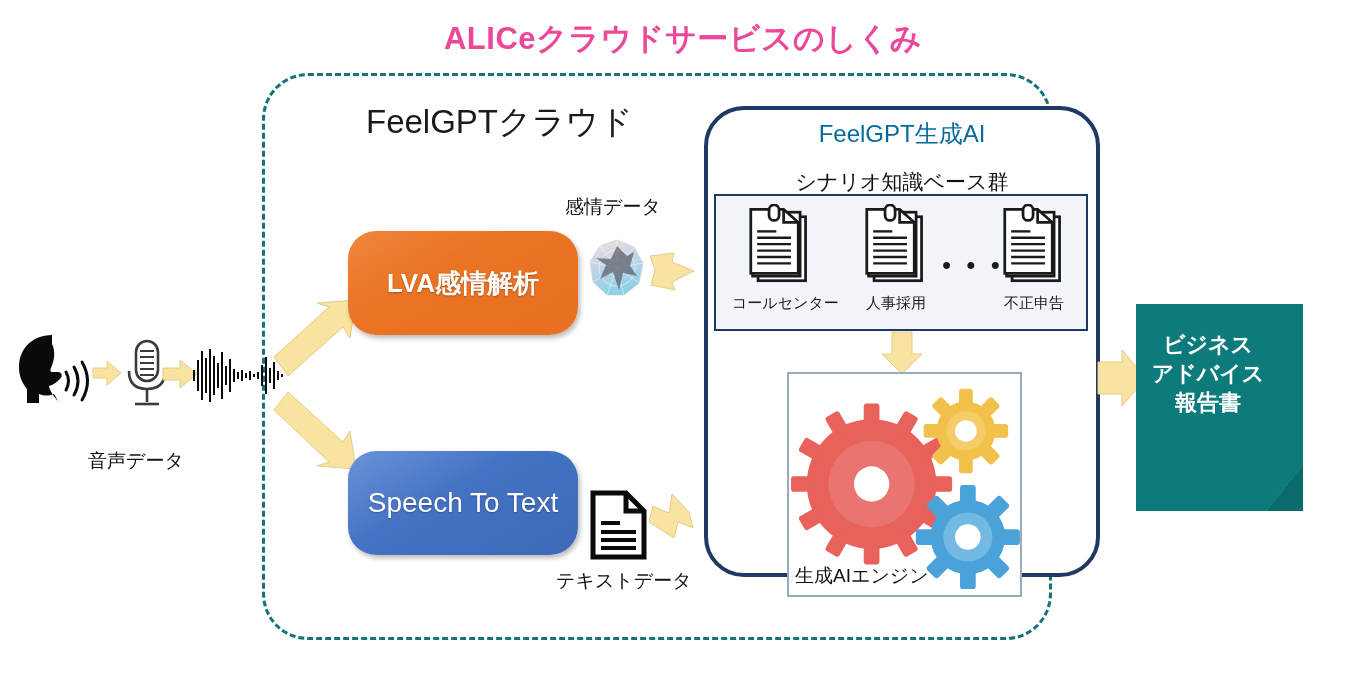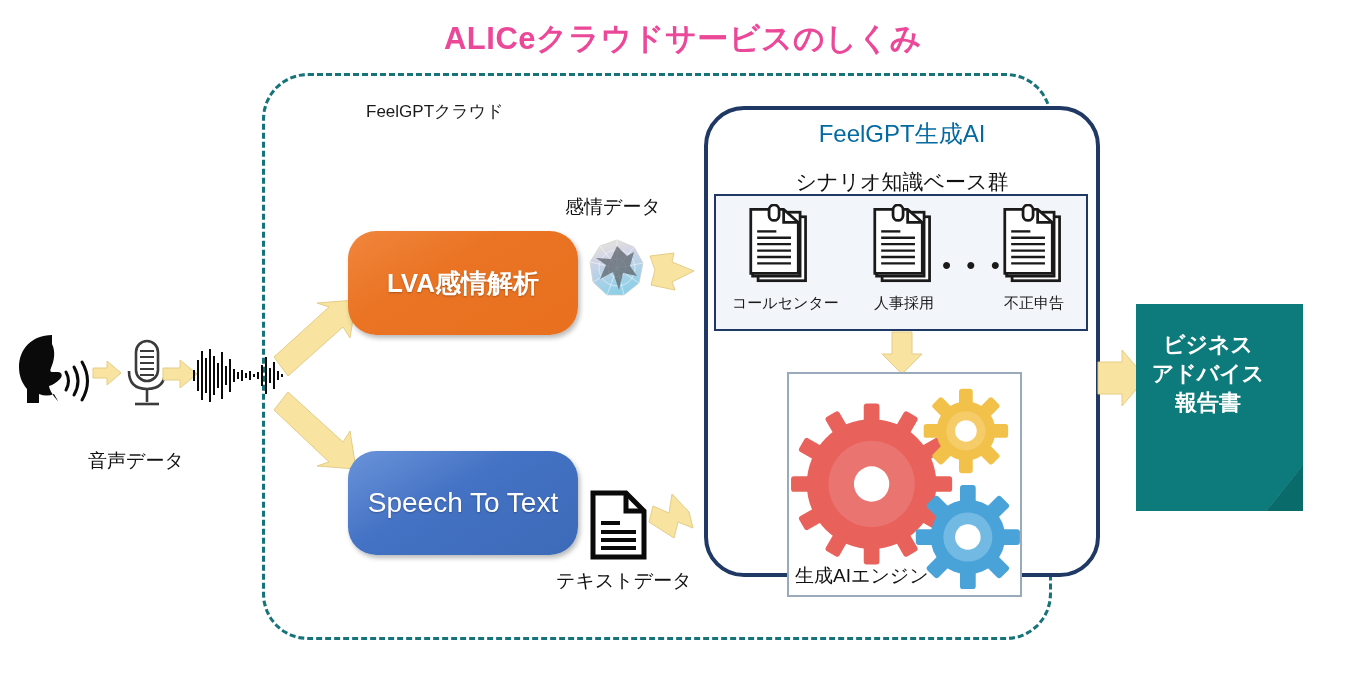--- a/index.html
+++ b/index.html
@@ -21,21 +21,21 @@
 
   
   #cloud-boundary {
     position: absolute; left: 262px; top: 73px;
     width: 790px; height: 567px;
     border: 3px dashed #17737a;
     border-radius: 46px;
   }
   #cloud-label {
     position: absolute; left: 366px; top: 100px;
-    font-size: 17px; color: #1a1a1a; font-weight: 400;
+    font-size: 33px; color: #1a1a1a; font-weight: 400;
   }
 
   
   #genai-panel {
     position: absolute; left: 704px; top: 106px;
     width: 396px; height: 471px;
     border: 4px solid #1f3864;
     border-radius: 40px;
     background: #ffffff;
   }
@@ -311,21 +311,21 @@
           <line x1="11" y1="37" x2="48" y2="37"></line>
           <line x1="11" y1="44" x2="48" y2="44"></line>
           <line x1="11" y1="51" x2="48" y2="51"></line>
           <line x1="11" y1="58" x2="48" y2="58"></line>
           <line x1="11" y1="65" x2="48" y2="65"></line>
         </g>
       </svg>
       <div class="doclabel">コールセンター</div>
     </div>
 
-    <div class="kb-doc" style="left:140px;">
+    <div class="kb-doc" style="left:132px;">
       <svg viewBox="0 0 72 92" width="66" height="84">
         <rect x="12" y="14" width="52" height="70" fill="#fff" stroke="#1a1a1a" stroke-width="3"></rect>
         <rect x="6" y="9" width="52" height="70" fill="#fff" stroke="#1a1a1a" stroke-width="3"></rect>
         <path d="M4 6 H40 L56 20 V76 H4 Z" fill="#fff" stroke="#1a1a1a" stroke-width="3"></path>
         <path d="M40 6 V20 H56" fill="none" stroke="#1a1a1a" stroke-width="3"></path>
         <rect x="24" y="1" width="11" height="17" rx="5.5" fill="#fff" stroke="#1a1a1a" stroke-width="3"></rect>
         <g stroke="#1a1a1a" stroke-width="2.6">
           <line x1="11" y1="30" x2="32" y2="30"></line>
           <line x1="11" y1="37" x2="48" y2="37"></line>
           <line x1="11" y1="44" x2="48" y2="44"></line>

